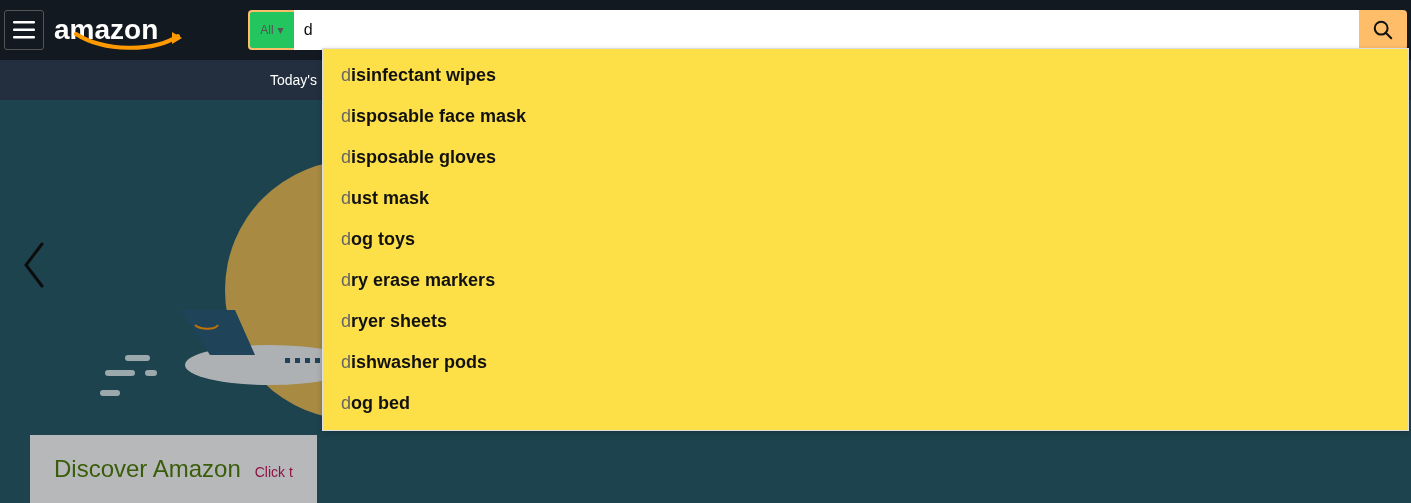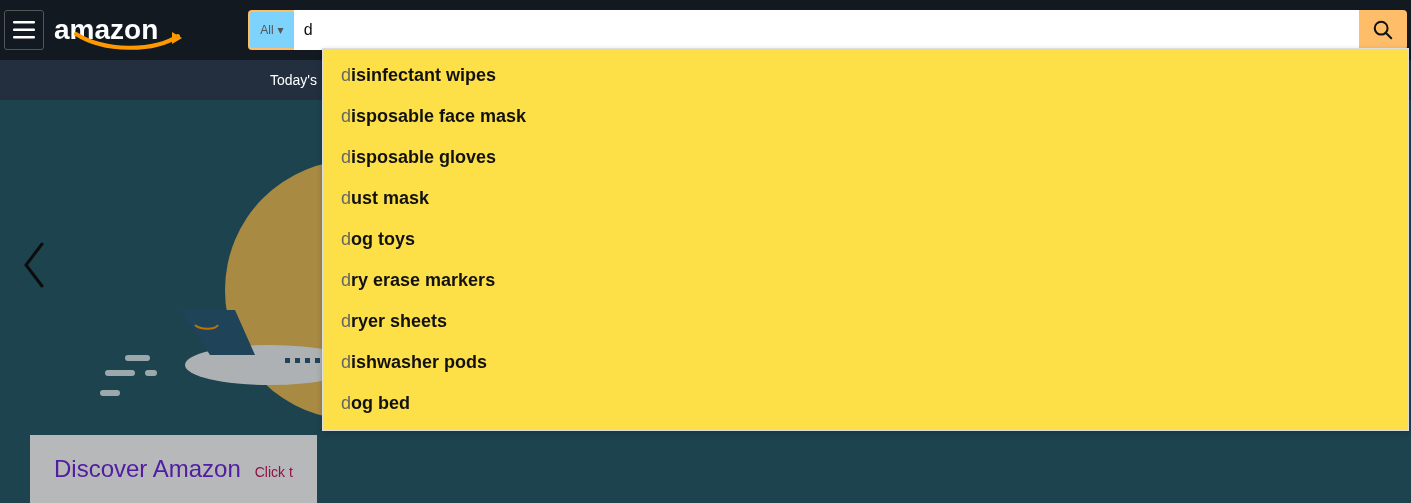--- a/index.html
+++ b/index.html
@@ -48,21 +48,21 @@
   }
   .search-wrap {
     display: flex;
     flex: 1;
     height: 40px;
     border-radius: 4px;
     overflow: visible;
     position: relative;
   }
   .search-cat {
-    background: #7dd3fc;
+    background: #22c55e;
     border: none;
     border-top-left-radius: 4px;
     border-bottom-left-radius: 4px;
     padding: 0 10px;
     display: flex;
     align-items: center;
     font-size: 12px;
     color: #555;
     cursor: pointer;
     border: 2px solid #febd69;
@@ -132,21 +132,21 @@
     position: absolute;
     left: 30px;
     bottom: 0;
     background: rgba(255,255,255,0.95);
     padding: 20px 24px;
     display: flex;
     align-items: baseline;
     gap: 14px;
     z-index: 2;
   }
-  .card-title { font-size: 24px; color: #6d28d9; }
+  .card-title { font-size: 24px; color: #4d7c0f; }
   .card-link { color: #be185d; font-size: 14px; }
   .hero-dim {
     position: absolute; inset: 0;
     background: rgba(0,0,0,0.25);
     z-index: 3;
   }
   .suggestions {
     position: absolute;
     top: 48px;
     left: 322px;

